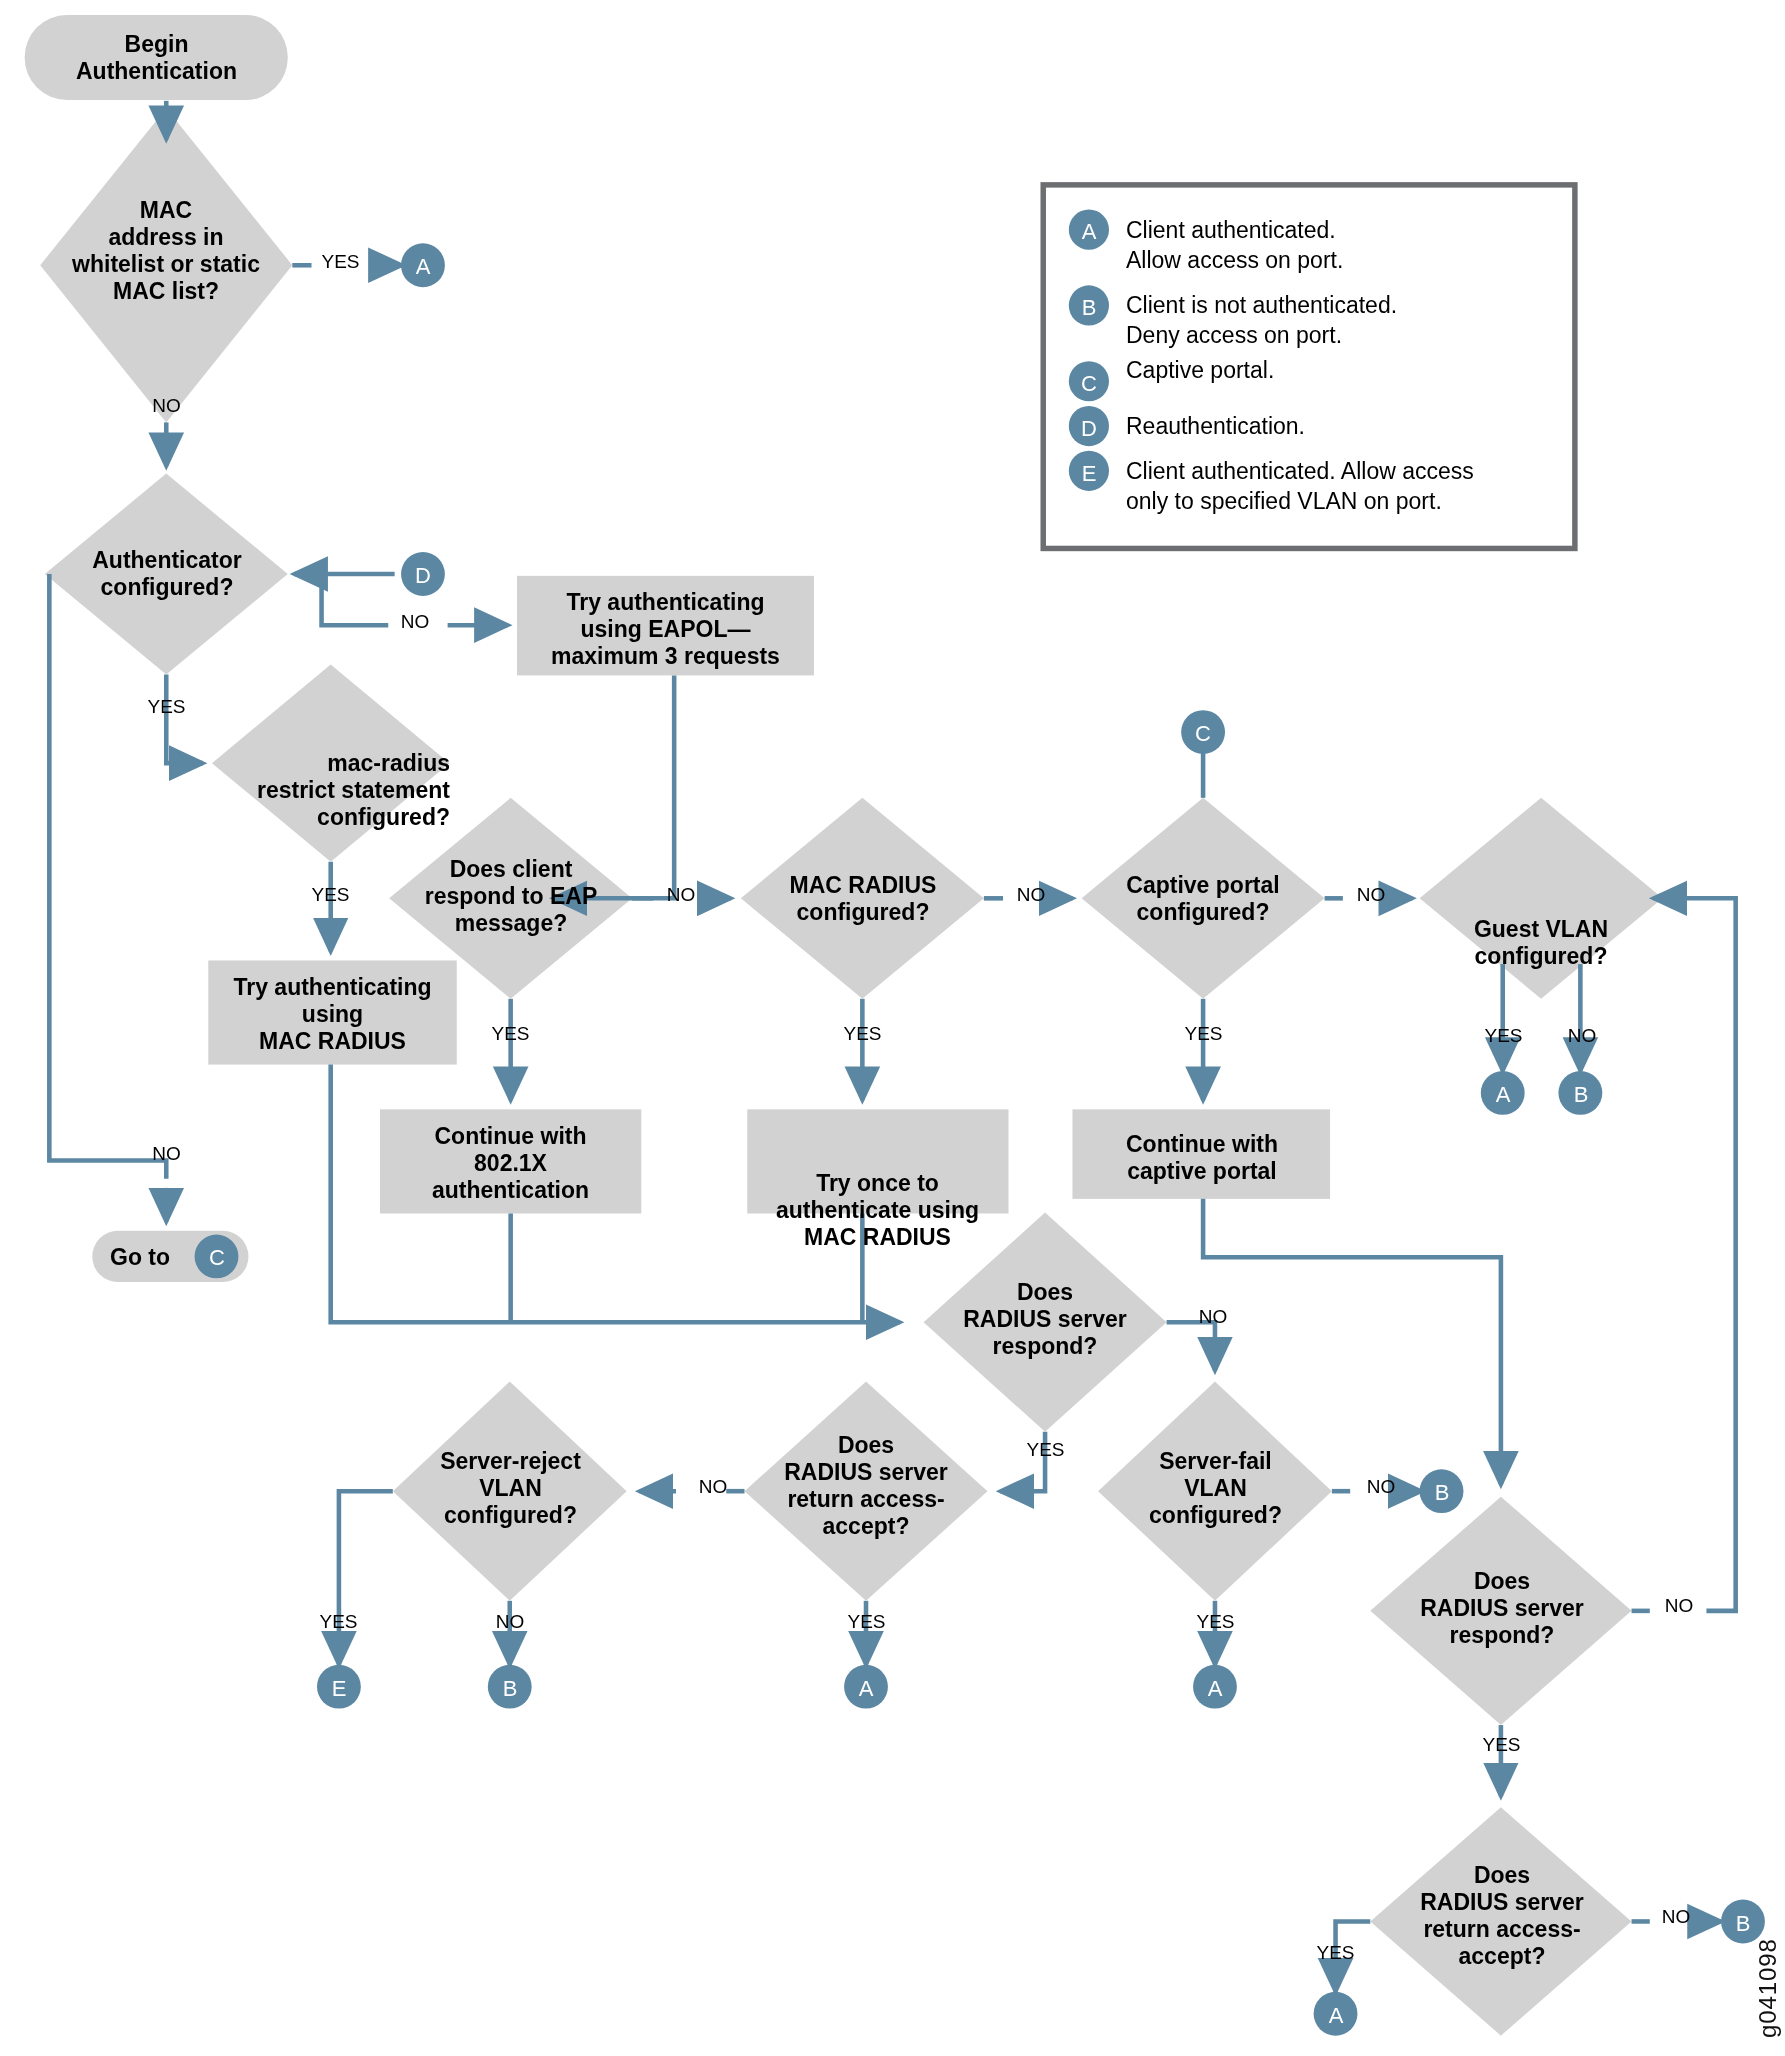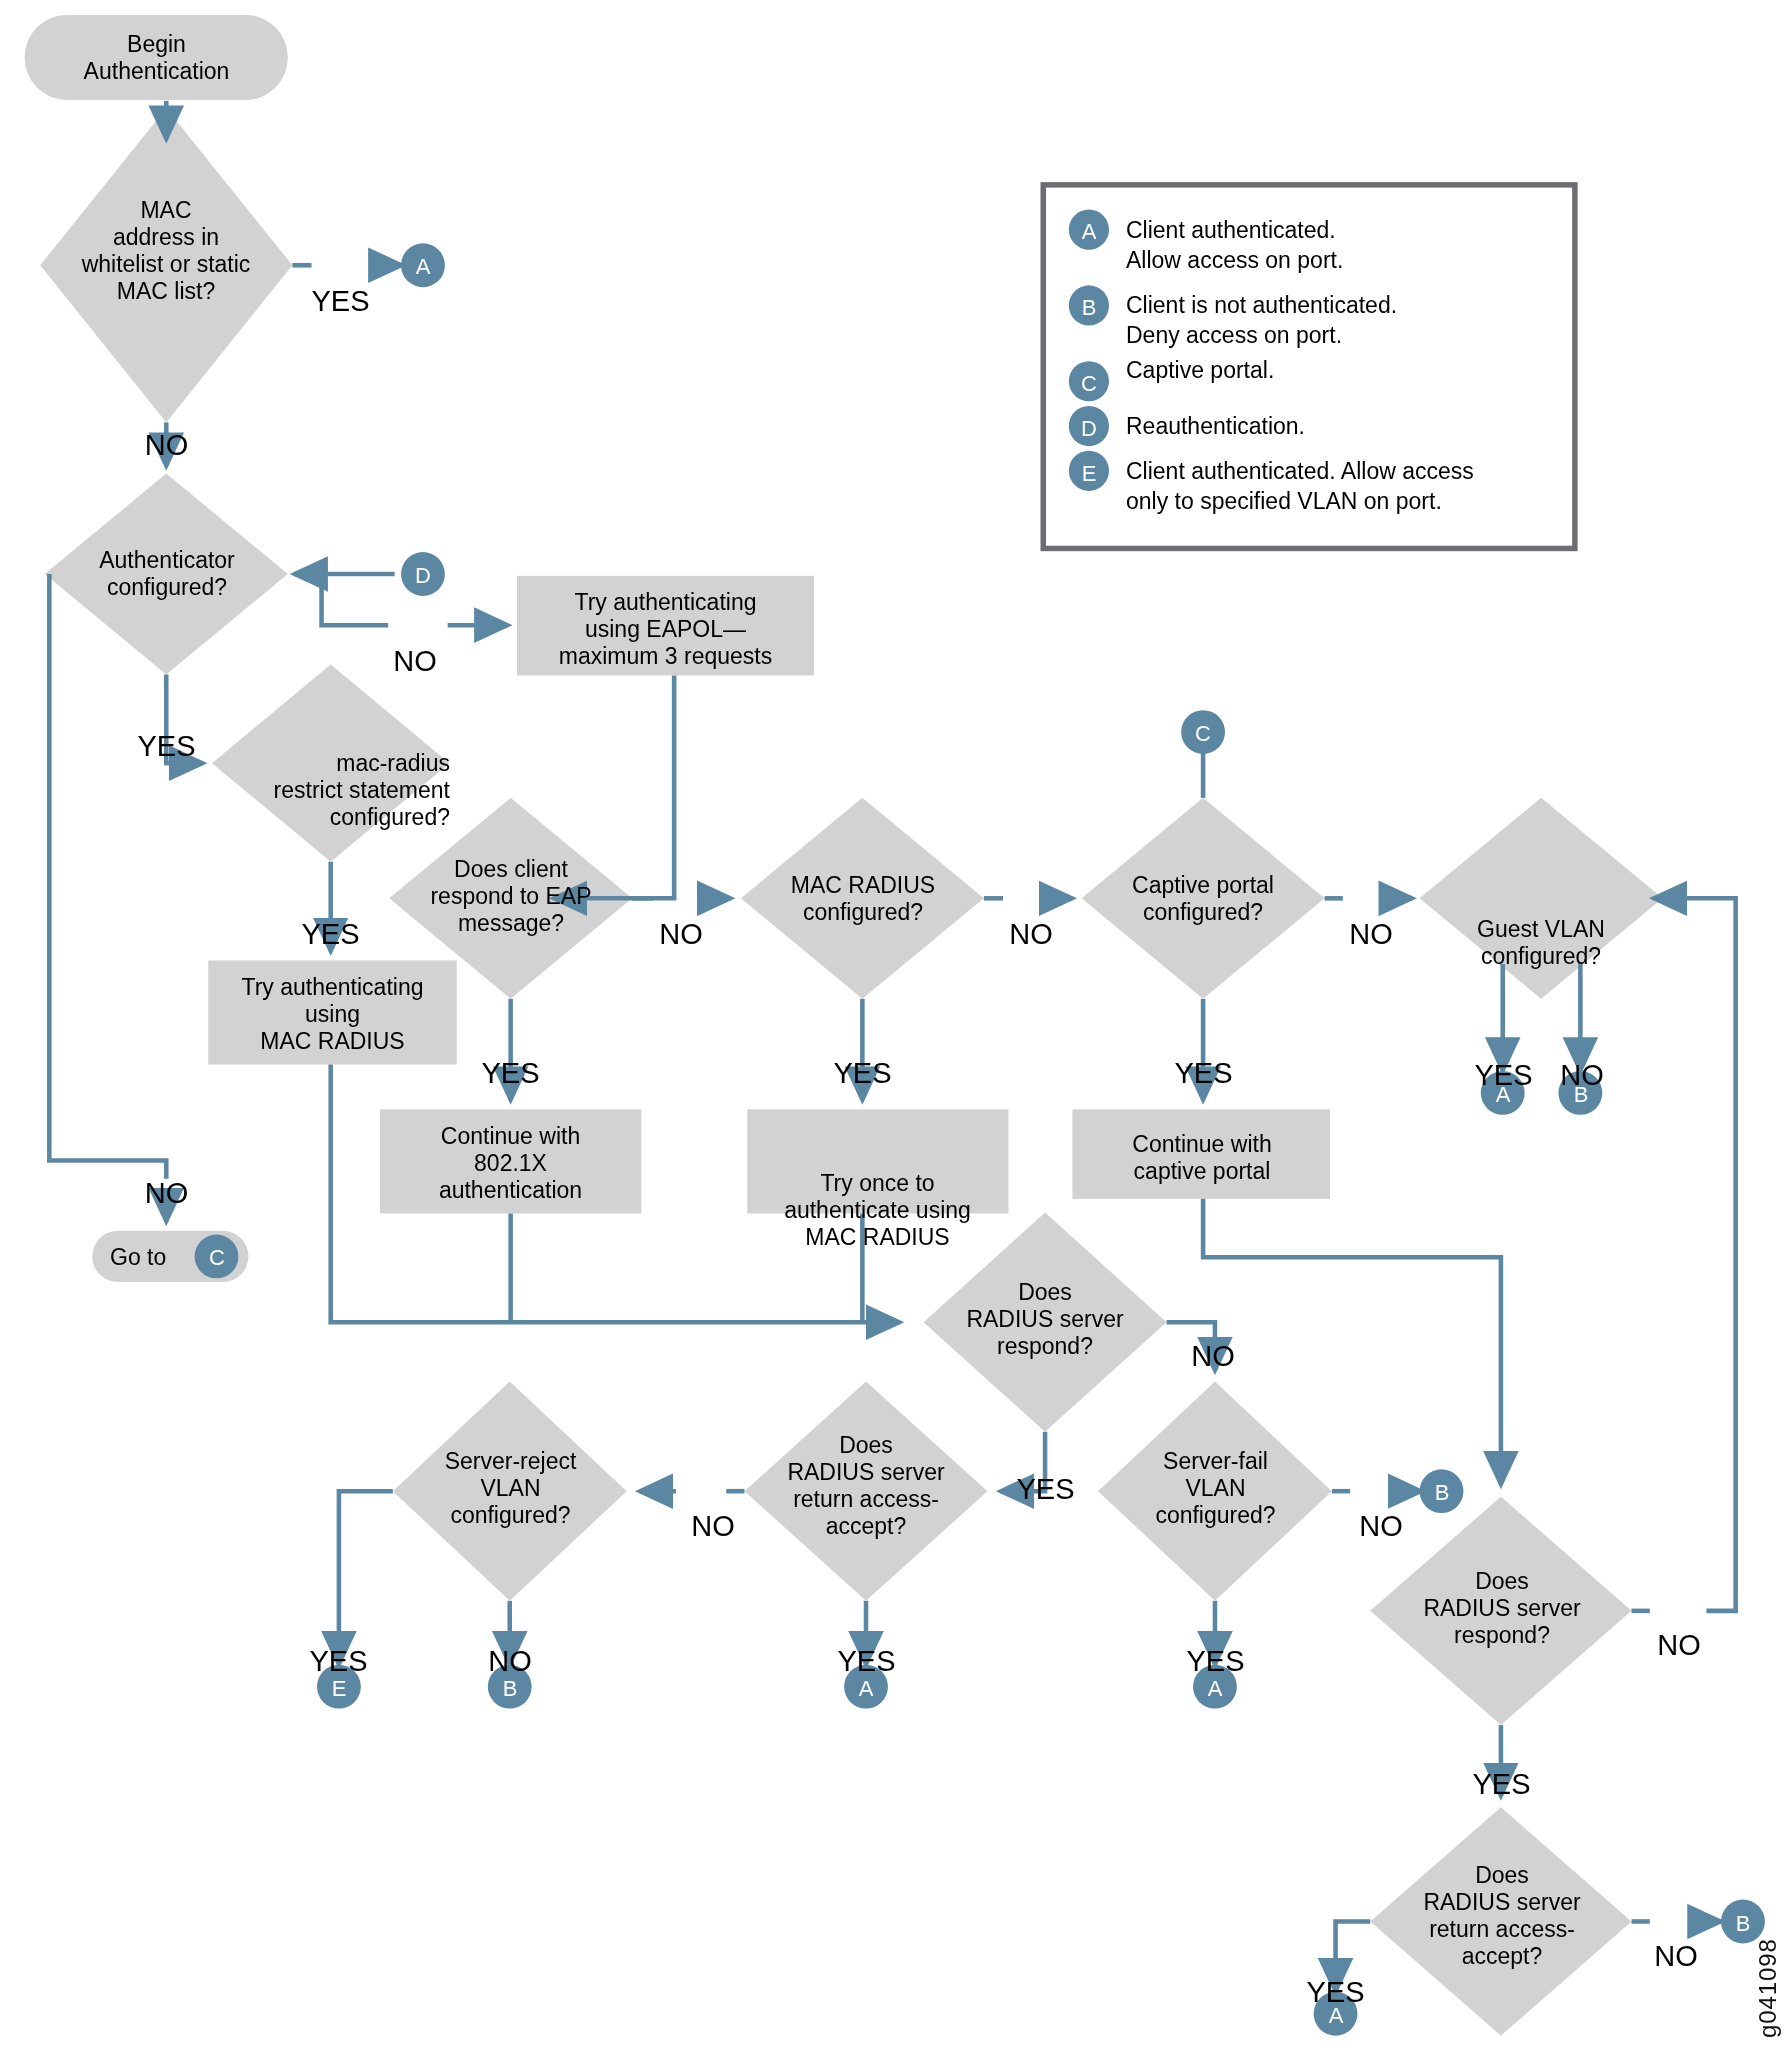--- a/index.html
+++ b/index.html
@@ -1,22 +1,22 @@
 <!DOCTYPE html>
 <html style="font-size:14.6px"><head>
 <meta charset="utf-8">
 <style>
   html,body{margin:0;padding:0;background:#ffffff;}
   body{font-family:"Liberation Sans",sans-serif;}
   #stage{position:relative;width:1785px;height:2057px;overflow:hidden;background:#fff;}
   #svgroot{position:absolute;left:0;top:0;width:1785px;height:2057px;}
   .lbl{position:absolute;color:#000;font-family:"Liberation Sans",sans-serif;
        text-align:center;line-height:1.18;white-space:pre-line;pointer-events:none;}
-  .node-text{font-size:23px;}
-  .edge-text{font-size:29px;margin-top:33px;}
+  .node-text{font-size:23px;font-weight:bold;}
+  .edge-text{font-size:19px;}
   .legend-text{font-size:23px;text-align:left;white-space:pre-line;line-height:1.30;}
   .circ-letter{font-size:22px;color:#ffffff;text-align:center;font-family:"Liberation Sans",sans-serif;}
   .watermark{position:absolute;font-size:24px;color:#111;letter-spacing:0.9px;
              transform:rotate(-90deg);transform-origin:left top;font-family:"Liberation Sans",sans-serif;}
 </style>
 </head>
 <body>
 
 <div id="stage">
 

